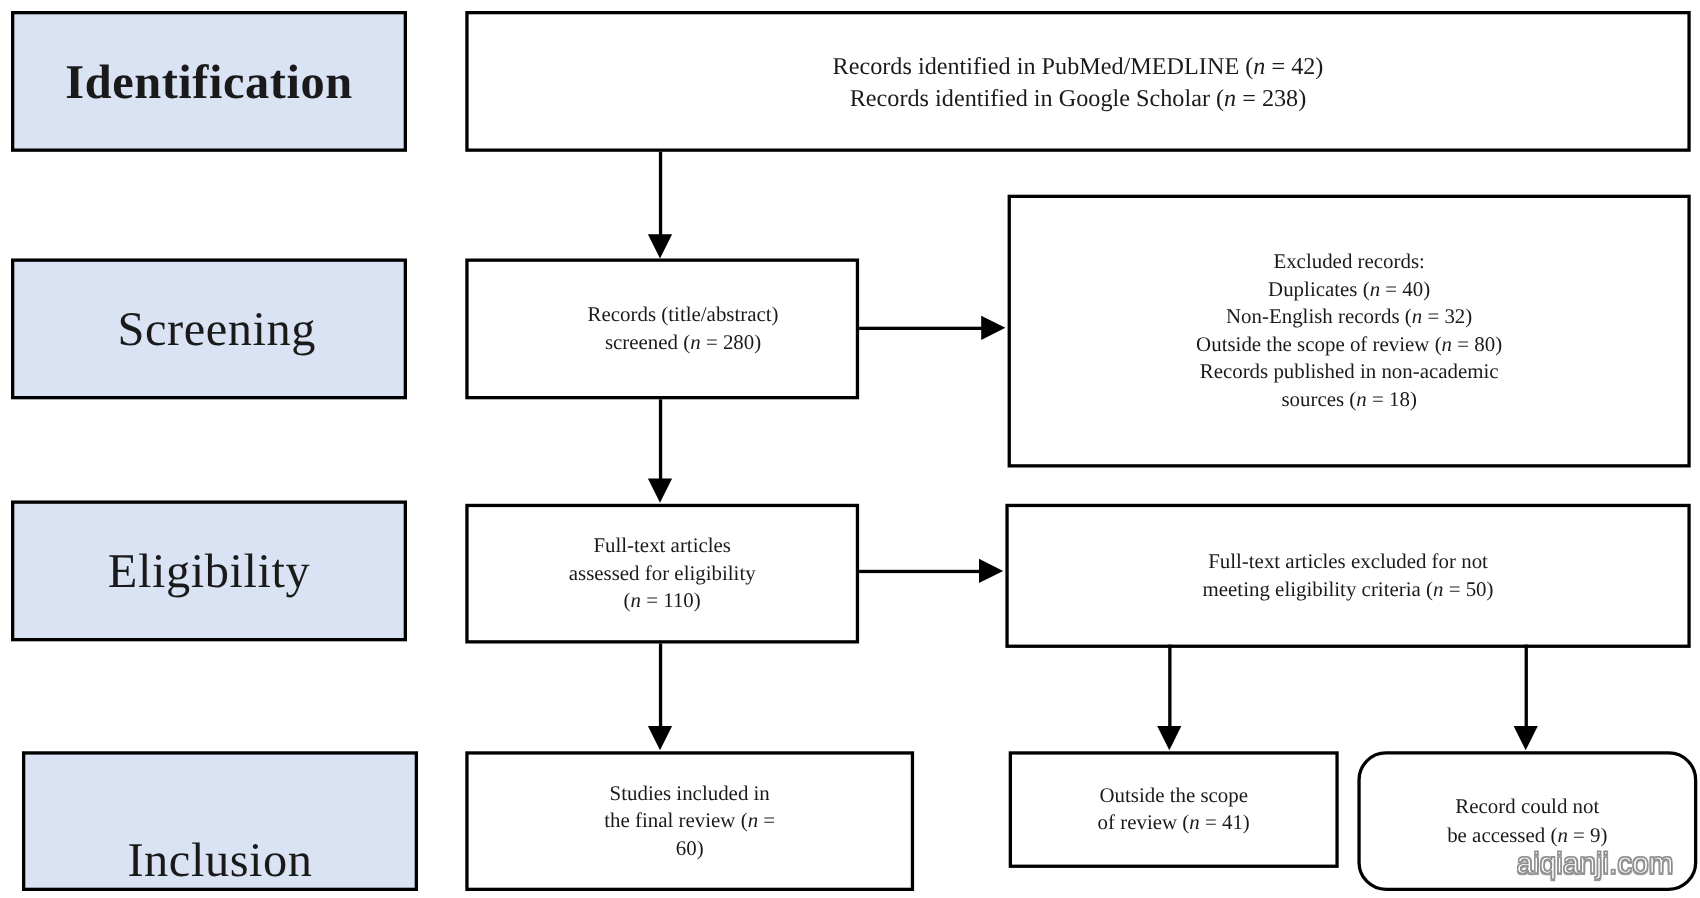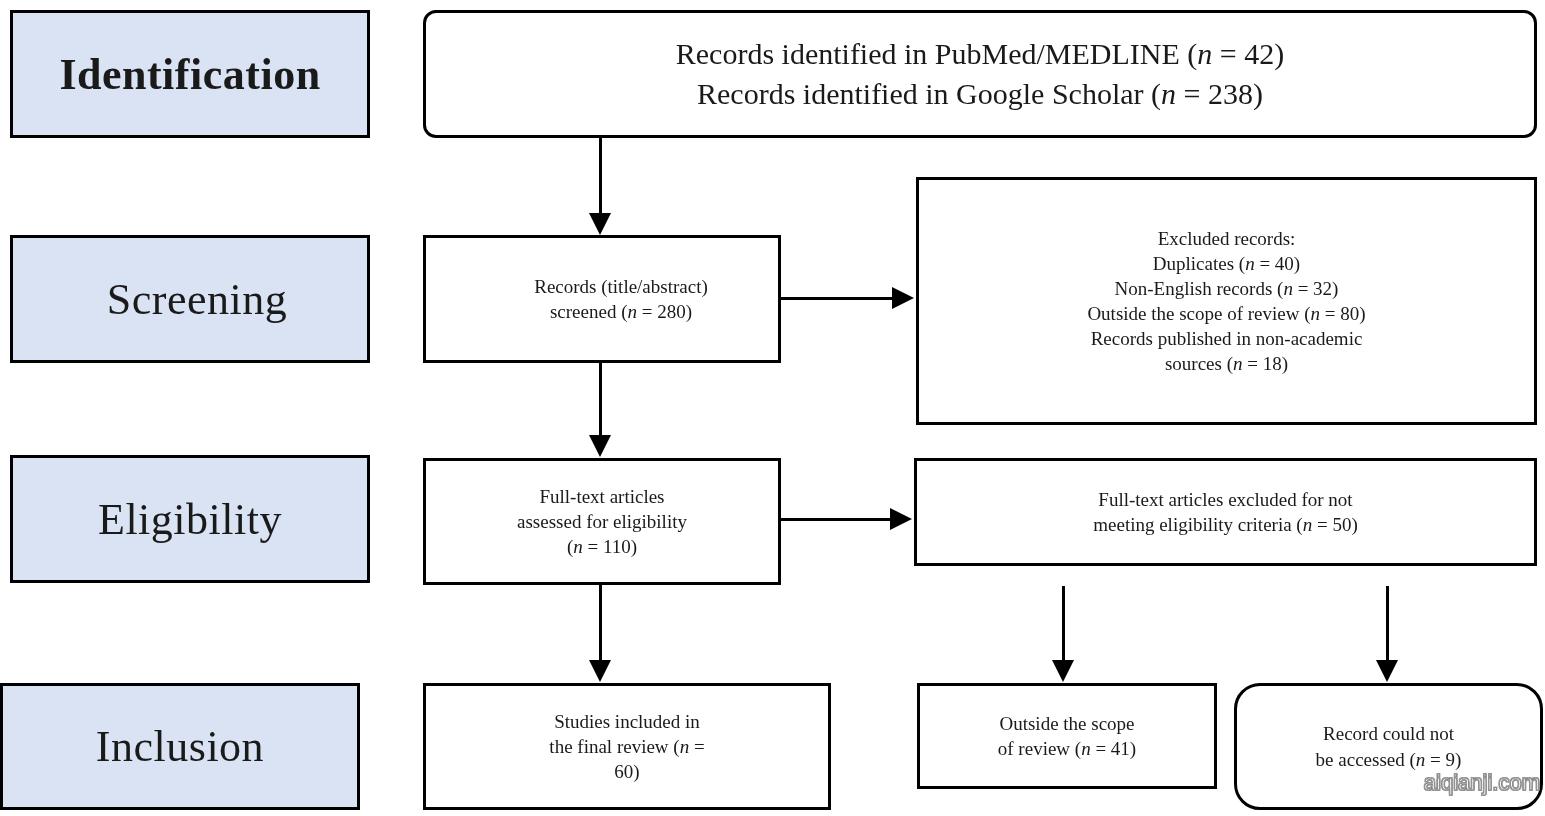--- a/index.html
+++ b/index.html
@@ -36,34 +36,34 @@
   .stage {
     background: var(--stage-fill);
     font-size: 44px;
     letter-spacing: 0.5px;
   }
   .flow {
     font-size: 19px;
     line-height: 1.32;
     padding: 4px 10px;
   }
-  .flow.big { font-size: 30px; border-radius: 13px; }
+  .flow.big { font-size: 22px; }
 
   
   .stage-identification { left: 10px;  top: 10px;  width: 360px; height: 128px; font-weight: bold; }
   .stage-screening      { left: 10px;  top: 235px; width: 360px; height: 128px; padding-left: 14px; }
   .stage-eligibility    { left: 10px;  top: 455px; width: 360px; height: 128px; }
-  .stage-inclusion      { left: 0;  top: 683px; width: 360px; height: 127px; }
+  .stage-inclusion      { left: 20px;  top: 683px; width: 360px; height: 127px; align-items: flex-end; }
 
   
   .box-identified   { left: 423px;  top: 10px;  width: 1114px; height: 128px; }
   .box-screened     { left: 423px;  top: 235px; width: 358px;  height: 128px; padding-left: 48px; }
   .box-excluded     { left: 916px;  top: 177px; width: 621px;  height: 248px; }
   .box-assessed     { left: 423px;  top: 458px; width: 358px;  height: 127px; }
-  .box-ft-excluded  { left: 914px;  top: 458px; width: 623px;  height: 108px; }
+  .box-ft-excluded  { left: 914px;  top: 458px; width: 623px;  height: 131px; }
   .box-included     { left: 423px;  top: 683px; width: 408px;  height: 127px; }
   .box-outside      { left: 917px;  top: 683px; width: 300px;  height: 106px; }
   .box-not-accessed { left: 1234px; top: 683px; width: 309px;  height: 127px; border-radius: 26px; }
 
   
   .arrow-part { position: absolute; }
   .line-v { width: 3px;  background: var(--box-border); }
   .line-h { height: 3px; background: var(--box-border); }
   .head-down {
     width: 0; height: 0;
@@ -91,23 +91,23 @@
   .a6-line { left: 1062px; top: 586px; height: 75px; }
   .a6-head { left: 1052px; top: 660px; }
   .a7-line { left: 1386px; top: 586px; height: 75px; }
   .a7-head { left: 1376px; top: 660px; }
 
   .watermark {
     position: absolute;
     left: 1360px;
     top: 770px;
     width: 180px;
-    text-align: right;
+    text-align: center;
     font-family: "Liberation Sans", "DejaVu Sans", sans-serif;
-    font-size: 22px;
+    font-size: 27px;
     color: #ffffff;
     -webkit-text-stroke: 1px #8a8a8a;
     text-shadow:
       -1px -1px 0 #9a9a9a, 1px -1px 0 #9a9a9a,
       -1px 1px 0 #9a9a9a, 1px 1px 0 #9a9a9a;
   }
   i { font-style: italic; }
 </style>
 </head>
 <body>

